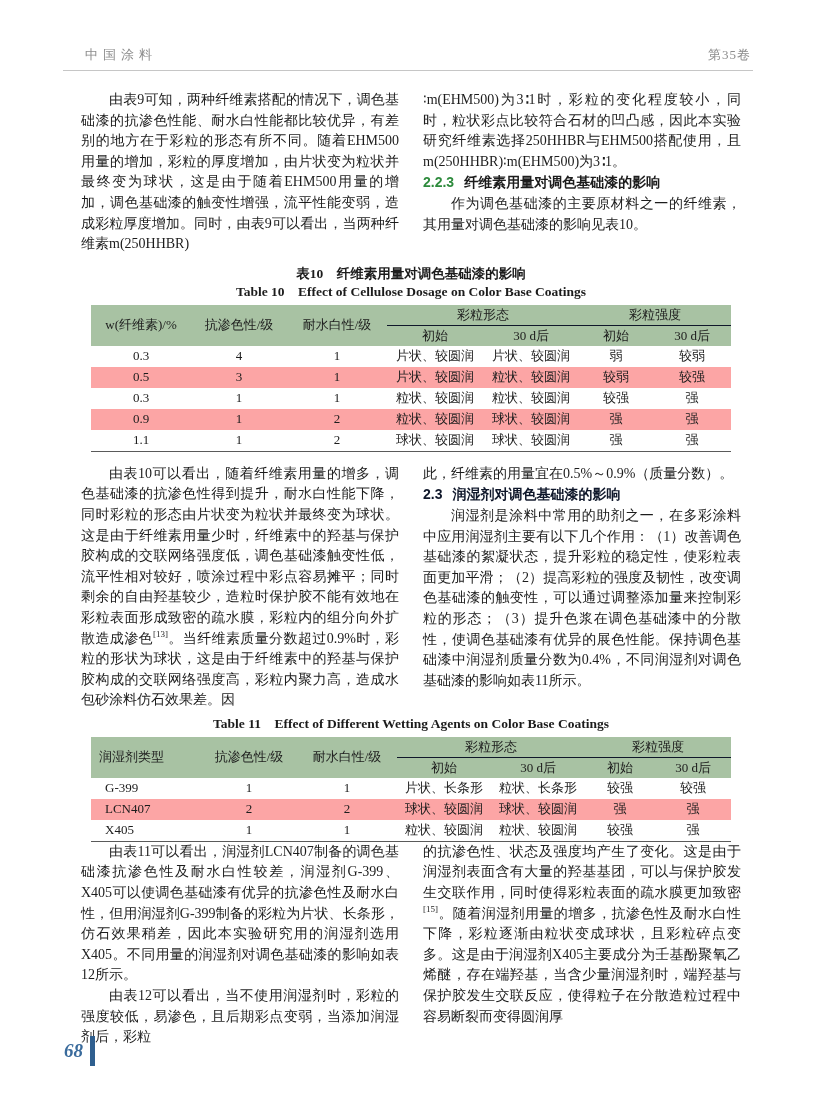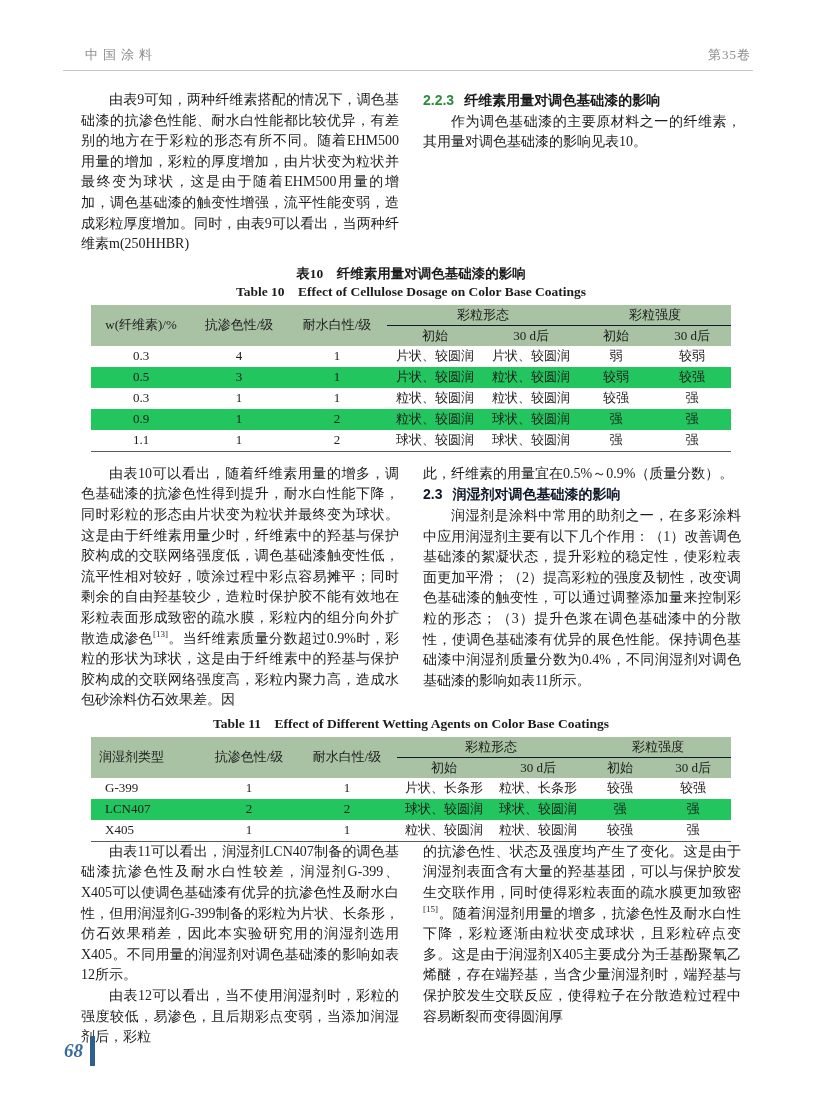--- a/index.html
+++ b/index.html
@@ -45,21 +45,21 @@
     border-bottom:1.5px solid #5a5a5a;
   }
   table.datatable thead th{
     background:#a8c2a3;font-weight:normal;
     height:20px;padding:0 2px;text-align:center;
   }
   table.datatable thead th.group{border-bottom:1px solid #0f172a;}
   table.datatable tbody td{
     height:21px;padding:0 2px;text-align:center;
   }
-  table.datatable tbody tr.alt{background:#22c55e;}
+  table.datatable tbody tr.alt{background:#fca5a5;}
   table.datatable .leftcell{text-align:left;padding-left:14px;}
   table.datatable thead th.lefthead{text-align:left;padding-left:8px;}
   
   .footer{
     position:absolute;left:64px;top:1036px;
     display:flex;align-items:center;
   }
   .footer .pagenum{
     font-style:italic;font-weight:bold;font-size:19px;color:#3a6b9c;
     margin-right:7px;
@@ -84,20 +84,21 @@
     <span class="volume">第35卷</span>
   </div>
 
   <div class="content">
 
     <div class="twocol spacer-s1">
       <div class="col">
         <p class="indent">由表9可知，两种纤维素搭配的情况下，调色基础漆的抗渗色性能、耐水白性能都比较优异，有差别的地方在于彩粒的形态有所不同。随着EHM500用量的增加，彩粒的厚度增加，由片状变为粒状并最终变为球状，这是由于随着EHM500用量的增加，调色基础漆的触变性增强，流平性能变弱，造成彩粒厚度增加。同时，由表9可以看出，当两种纤维素m(250HHBR)</p>
       </div>
       <div class="col">
+        <p>∶m(EHM500)为3∶1时，彩粒的变化程度较小，同时，粒状彩点比较符合石材的凹凸感，因此本实验研究纤维素选择250HHBR与EHM500搭配使用，且m(250HHBR)∶m(EHM500)为3∶1。</p>
         <p class="h3"><span class="num">2.2.3</span><span>纤维素用量对调色基础漆的影响</span></p>
         <p class="indent">作为调色基础漆的主要原材料之一的纤维素，其用量对调色基础漆的影响见表10。</p>
       </div>
     </div>
 
     <div class="tablewrap">
       <p class="cap-zh">表10　纤维素用量对调色基础漆的影响</p>
       <p class="cap-en">Table 10　Effect of Cellulose Dosage on Color Base Coatings</p>
       <table class="datatable">
         <colgroup>

